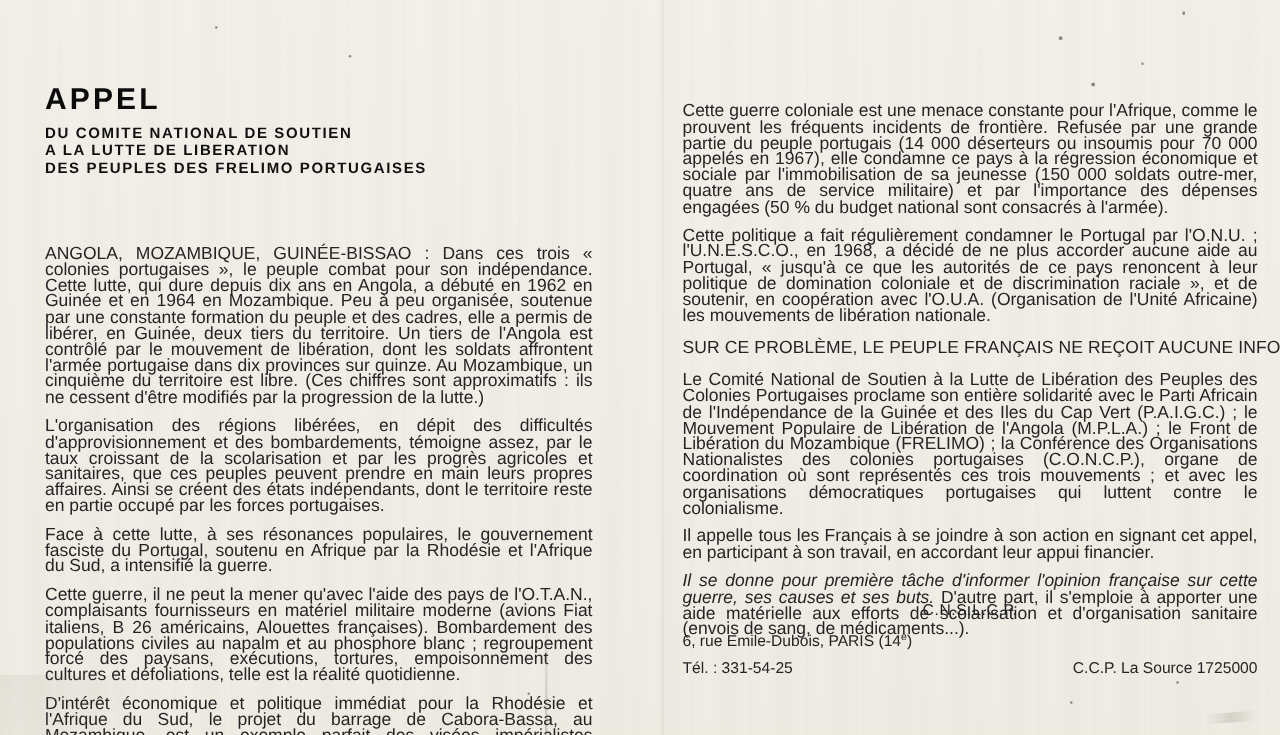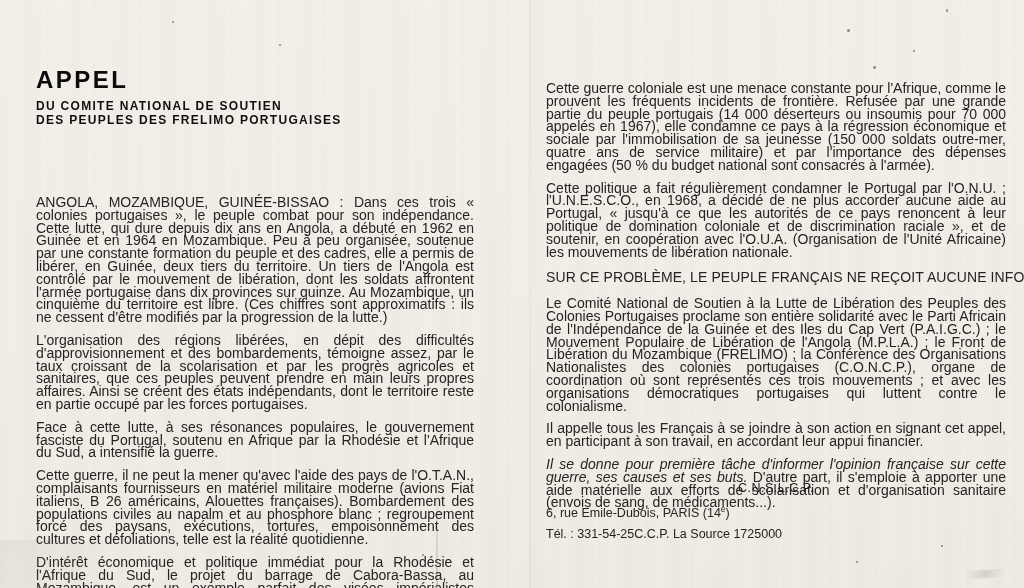--- a/index.html
+++ b/index.html
@@ -58,21 +58,21 @@
   .footer {
     position: absolute;
     left: 546px; top: 481px;
     width: 460px;
     font-size: 12.5px;
     color: #242424;
   }
   .footer-org { text-align: center; margin-bottom: 9px; letter-spacing: 0.5px; }
   .footer-address { text-align: left; margin-bottom: 7px; }
   .footer-address sup { font-size: 8.5px; }
-  .footer-row { display: flex; justify-content: flex-start; align-items: baseline; }
+  .footer-row { display: flex; justify-content: space-between; align-items: baseline; }
   
   .crease-bottom {
     position: absolute;
     left: 436px; top: 478px;
     width: 2px; height: 110px;
     background: linear-gradient(to bottom, rgba(110,100,85,0), rgba(110,100,85,0.28));
   }
   .crease-center {
     position: absolute;
     left: 529px; top: 0;
@@ -99,20 +99,21 @@
   }
 </style>
 </head>
 <body>
 
 <div class="page">
 
   <div class="title-block">
     <div class="title">APPEL</div>
     <div class="subtitle-line">DU COMITE NATIONAL DE SOUTIEN</div>
+    <div class="subtitle-line">A LA LUTTE DE LIBERATION</div>
     <div class="subtitle-line">DES PEUPLES DES FRELIMO PORTUGAISES</div>
   </div>
 
   <div class="col col-left">
     <p>ANGOLA, MOZAMBIQUE, GUINÉE-BISSAO : Dans ces trois « colonies portugaises », le peuple combat pour son indépendance. Cette lutte, qui dure depuis dix ans en Angola, a débuté en 1962 en Guinée et en 1964 en Mozambique. Peu à peu organisée, soutenue par une constante formation du peuple et des cadres, elle a permis de libérer, en Guinée, deux tiers du territoire. Un tiers de l'Angola est contrôlé par le mouvement de libération, dont les soldats affrontent l'armée portugaise dans dix provinces sur quinze. Au Mozambique, un cinquième du territoire est libre. (Ces chiffres sont approximatifs : ils ne cessent d'être modifiés par la progression de la lutte.)</p>
     <p>L'organisation des régions libérées, en dépit des difficultés d'approvisionnement et des bombardements, témoigne assez, par le taux croissant de la scolarisation et par les progrès agricoles et sanitaires, que ces peuples peuvent prendre en main leurs propres affaires. Ainsi se créent des états indépendants, dont le territoire reste en partie occupé par les forces portugaises.</p>
     <p>Face à cette lutte, à ses résonances populaires, le gouvernement fasciste du Portugal, soutenu en Afrique par la Rhodésie et l'Afrique du Sud, a intensifié la guerre.</p>
     <p>Cette guerre, il ne peut la mener qu'avec l'aide des pays de l'O.T.A.N., complaisants fournisseurs en matériel militaire moderne (avions Fiat italiens, B 26 américains, Alouettes françaises). Bombardement des populations civiles au napalm et au phosphore blanc ; regroupement forcé des paysans, exécutions, tortures, empoisonnement des cultures et défoliations, telle est la réalité quotidienne.</p>
     <p>D'intérêt économique et politique immédiat pour la Rhodésie et l'Afrique du Sud, le projet du barrage de Cabora-Bassa, au Mozambique, est un exemple parfait des visées impérialistes (financement par de puissants groupes bancaires, réalisation confiée à un consortium américano-européen) sur l'Afrique australe.</p>
   </div>

